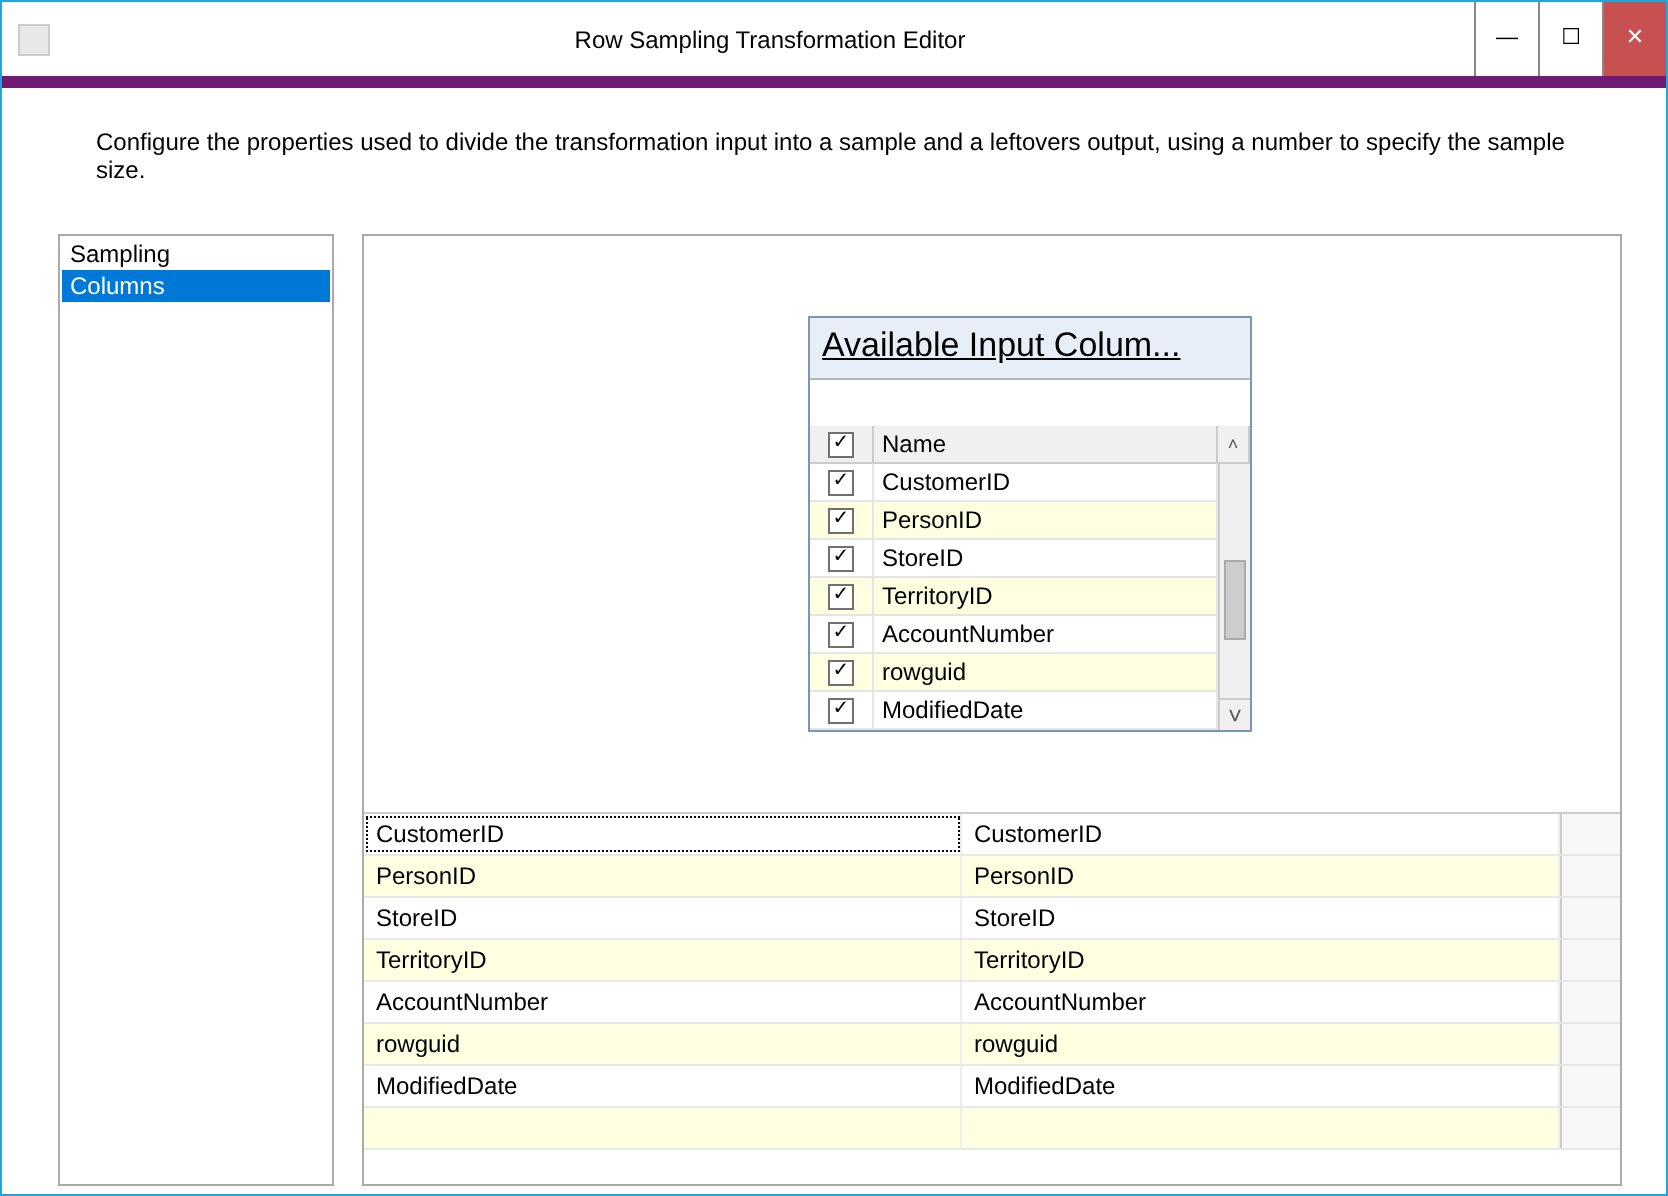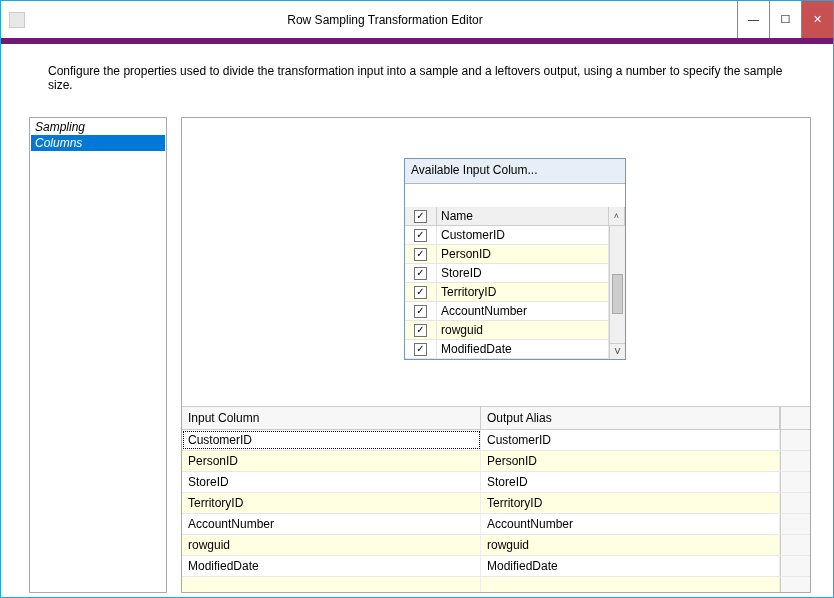--- a/index.html
+++ b/index.html
@@ -7,27 +7,27 @@
   .window { width: 834px; height: 598px; border: 1px solid #1ca8dd; position: relative; background: #fff; }
   .titlebar { height: 43px; background: #fff; display: flex; align-items: center; border-bottom: 6px solid #701a75; }
   .titlebar-icon { width: 16px; height: 16px; margin: 0 8px; background: #e8e8e8; border: 1px solid #ccc; }
   .titlebar-title { flex: 1; text-align: center; font-size: 12px; color: #000; }
   .win-controls { display: flex; height: 100%; }
   .win-btn { width: 32px; display: flex; align-items: center; justify-content: center; border-left: 1px solid #888; background: #fff; cursor: default; }
   .win-btn.close { background: #c75050; color: #fff; }
   .win-btn .glyph { font-size: 11px; line-height: 1; }
   .description { padding: 20px 28px 10px 28px; color: #000; margin-left: 19px; }
   .content { position: absolute; top: 116px; left: 28px; right: 22px; bottom: 4px; display: flex; gap: 14px; }
-  .nav-panel { width: 138px; border: 1px solid #aaa; background: #fff; padding: 1px; font-style: italic; }
+  .nav-panel { width: 138px; border: 1px solid #aaa; background: #fff; padding: 1px; }
   .nav-item { padding: 0 4px; line-height: 16px; cursor: default; }
   .nav-item.selected { background: #0078d7; color: #ffffff; }
   .main-panel { flex: 1; border: 1px solid #aaa; background: #fff; display: flex; flex-direction: column; }
   .upper { height: 288px; position: relative; }
   .avail-box { position: absolute; left: 222px; top: 40px; width: 222px; border: 1px solid #7a96b4; background: #e8eef7; }
-  .avail-title { padding: 4px 6px 6px 6px; color: #000; font-size: 12px; }
+  .avail-title { padding: 4px 6px 6px 6px; color: #000; font-size: 17px; text-decoration: underline; }
   .avail-grid { background: #fff; border-top: 1px solid #b5b5b5; }
   .avail-head { display: flex; background: #f0f0f0; border-bottom: 1px solid #ccc; margin-top: 23px; }
   .avail-head .hcell { border-right: 1px solid #ccc; padding: 2px 4px; display:flex; align-items:center; justify-content:center;}
   .hchk { width: 32px; }
   .hname { flex: 1; text-align: left; justify-content:flex-start !important; }
   .hscroll { width: 16px; background:#f0f0f0; }
   .avail-body { display: flex; }
   .avail-rows { flex: 1; }
   .avail-row { display: flex; border-bottom: 1px solid #e5e5e5; height: 19px; align-items: center;}
   .avail-row.alt { background: #ffffe1; }
@@ -143,25 +143,20 @@
                 <div class="arrow bottom">
                     <span>˅</span>
                   </div>
               </div>
             </div>
           </div>
         </div>
       </div>
 
       <div class="lower">
-        <div class="map-head">
-          <div class="mcell">Input Column</div>
-          <div class="mcell">Output Alias</div>
-          <div class="spacer-col"></div>
-        </div>
         <div id="map-rows">
             <div class="map-row sel">
               <div class="mcell">CustomerID</div>
               <div class="mcell">CustomerID</div>
               <div class="spacer-col"></div>
             </div>
             <div class="map-row alt">
               <div class="mcell">PersonID</div>
               <div class="mcell">PersonID</div>
               <div class="spacer-col"></div>

